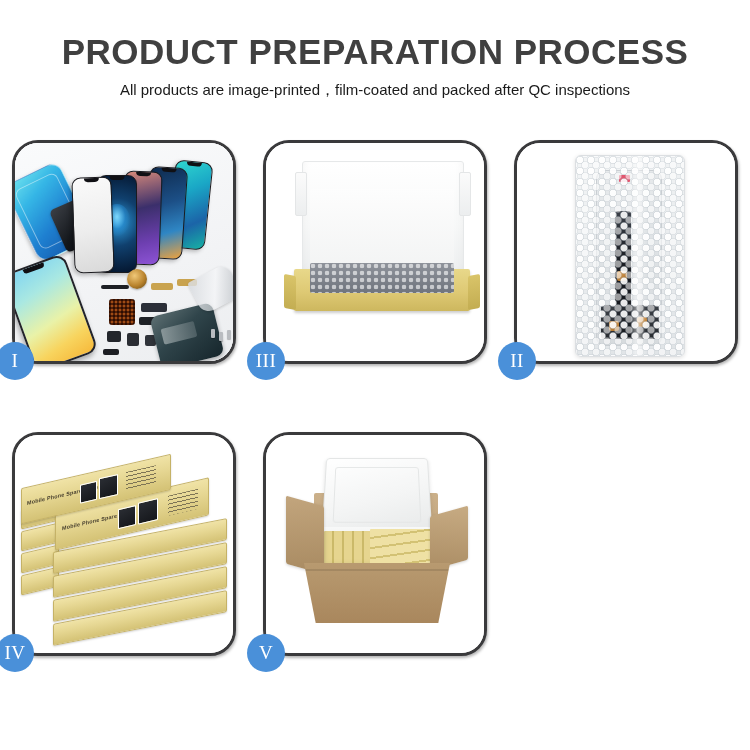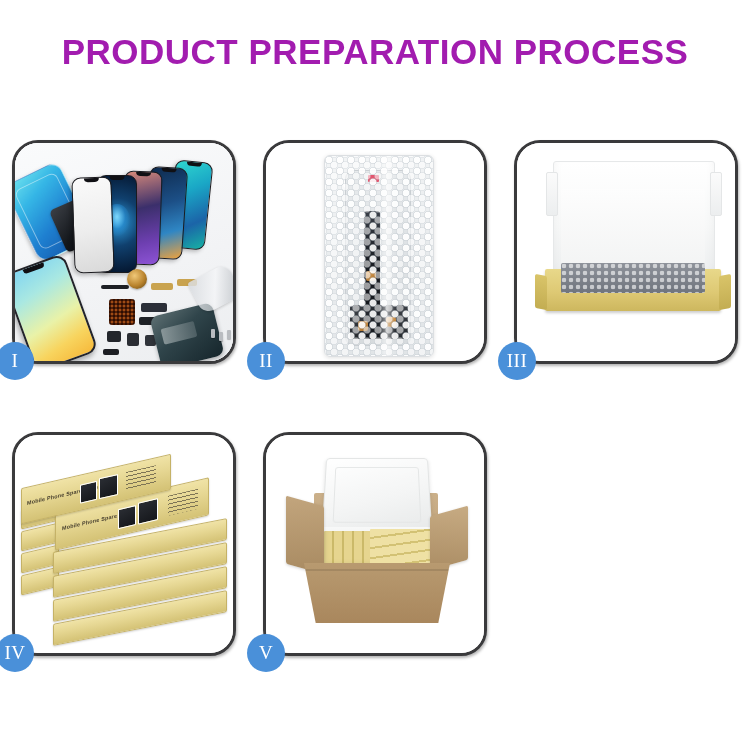--- a/index.html
+++ b/index.html
@@ -19,21 +19,21 @@
   .header {
     width: 750px;
     padding-top: 34px;
     text-align: center;
   }
   .title {
     font-family: "Liberation Sans", sans-serif;
     font-size: 35px;
     font-weight: 700;
     letter-spacing: 0.5px;
-    color: #a21caf;
+    color: #404040;
     line-height: 1.05;
     white-space: nowrap;
   }
   .subtitle {
     margin-top: 10px;
     font-family: "Liberation Sans", sans-serif;
     font-size: 15px;
     font-weight: 400;
     color: #1a1a1a;
     line-height: 1.2;
@@ -457,20 +457,21 @@
   .cshadow {
     position:absolute; left: 30px; bottom: 28px; width: 160px; height: 10px;
     background: radial-gradient(ellipse at 50% 50%, rgba(0,0,0,0.14) 0%, rgba(0,0,0,0) 70%);
   }
 </style>
 </head>
 <body>
 
 <div class="header">
   <div class="title">PRODUCT PREPARATION PROCESS</div>
+  <div class="subtitle">All products are image-printed，film-coated and packed after QC inspections</div>
 </div>
 
 <div class="grid">
 
   <div class="panel">
     <div class="panel-inner p1">
       <div class="bg-soft"></div>
 
       <div class="blue-film"></div>
       <div class="lcd-peek"></div>
@@ -518,50 +519,50 @@
       <div class="screws">
         <span style="left:0px;top:0px;"></span>
         <span style="left:8px;top:3px;"></span>
         <span style="left:16px;top:1px;"></span>
       </div>
     </div>
     <div class="badge">I</div>
   </div>
 
   <div class="panel">
+    <div class="panel-inner p3">
+      <div class="box3-lid"></div>
+      <div class="foam3"></div>
+      <div class="tray3">
+        <div class="gray-bub"></div>
+      </div>
+    </div>
+    <div class="badge">III</div>
+  </div>
+
+  <div class="panel">
     <div class="panel-inner p2">
       <div class="bubblebag">
         <div class="lcd-in">
           <div class="tag-pink"></div>
           <div class="lcd-dark"></div>
           <div class="lcd-spread"></div>
           <div class="conn c1"></div>
           <div class="conn c2"></div>
           <div class="conn c3"></div>
         </div>
         <div class="bubbles"></div>
         <div class="bubbles b2"></div>
         <div class="glare"></div>
       </div>
     </div>
     <div class="badge">II</div>
   </div>
 
   <div class="panel">
-    <div class="panel-inner p3">
-      <div class="box3-lid"></div>
-      <div class="foam3"></div>
-      <div class="tray3">
-        <div class="gray-bub"></div>
-      </div>
-    </div>
-    <div class="badge">III</div>
-  </div>
-
-  <div class="panel">
     <div class="panel-inner p4">
       <div class="stack">
         <div class="sbox l1"></div>
         <div class="sbox l2"></div>
         <div class="sbox l3"></div>
         <div class="sbox l4"></div>
 
         <div class="sbox s6"></div>
         <div class="sbox s5"></div>
         <div class="sbox s4"></div>

